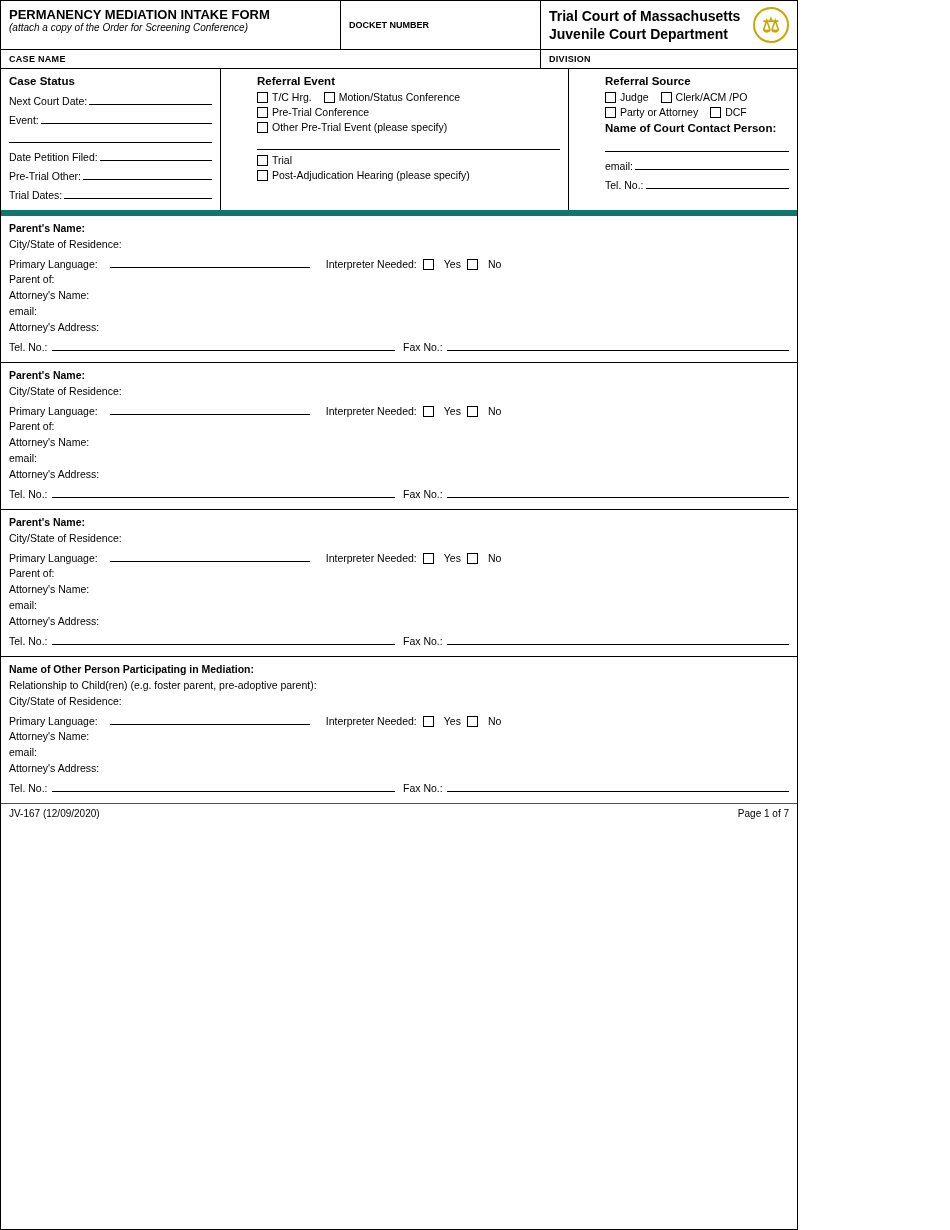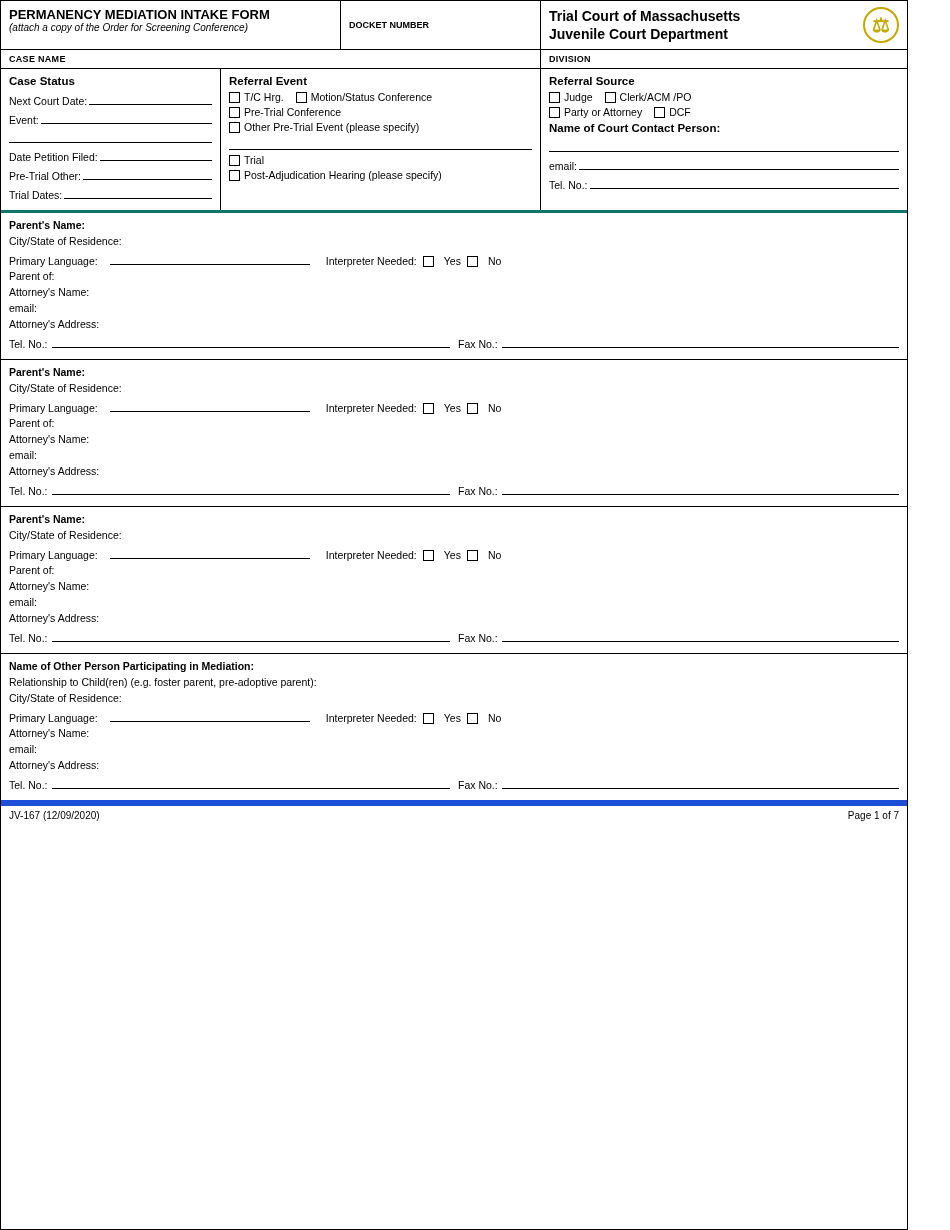--- a/index.html
+++ b/index.html
@@ -5,21 +5,21 @@
     * { box-sizing: border-box; margin: 0; padding: 0; }
     body {
       font-family: Arial, sans-serif;
       font-size: 11px;
       background: #fff;
       color: #000;
       width: 950px;
       min-height: 1230px;
     }
     .page {
-      width: 908px;
+      width: 798px;
       min-height: 1230px;
       border: 1px solid #000;
       padding: 0;
       position: relative;
     }
     .header-row {
       display: flex;
       border-bottom: 1px solid #000;
     }
     .header-title-block {
@@ -85,21 +85,22 @@
       padding: 4px 8px;
     }
     .field-label-sm {
       font-size: 9px;
       font-weight: bold;
       text-transform: uppercase;
       letter-spacing: 0.3px;
     }
     .three-col-section {
       display: flex;
-      border-bottom: 3px solid #0f766e;
+      border-bottom: 6px solid #0f766e;
+      gap: 28px;
     }
     .col-left {
       flex: 0 0 220px;
       border-right: 1px solid #000;
       padding: 6px 8px;
     }
     .col-mid {
       flex: 0 0 320px;
       border-right: 1px solid #000;
       padding: 6px 8px;
@@ -207,21 +208,21 @@
       height: 14px;
       margin-right: 16px;
     }
     .interpreter-row .yn-group {
       display: flex;
       align-items: center;
       gap: 6px;
       white-space: nowrap;
     }
     .other-section {
-      border-bottom: 6px solid #1d4ed8;
+      border-bottom: 1px solid #1d4ed8;
       padding: 6px 8px;
     }
     .footer-row {
       display: flex;
       justify-content: space-between;
       padding: 4px 8px;
       font-size: 10px;
     }
     .bold { font-weight: bold; }
   </style>

